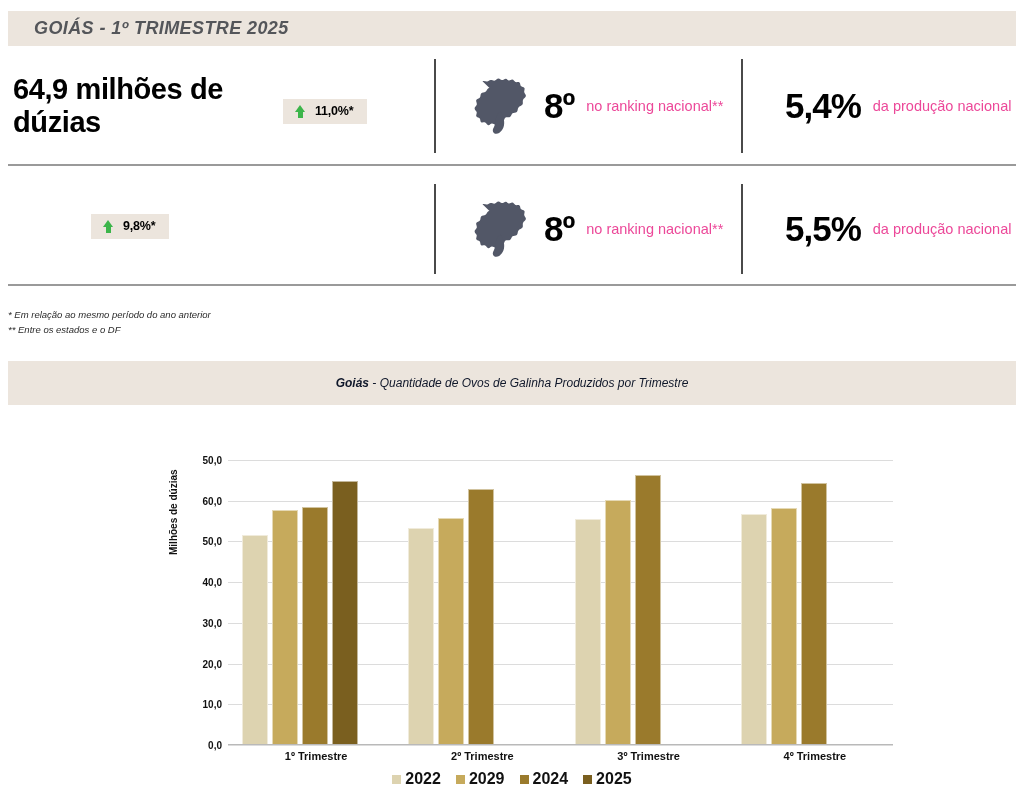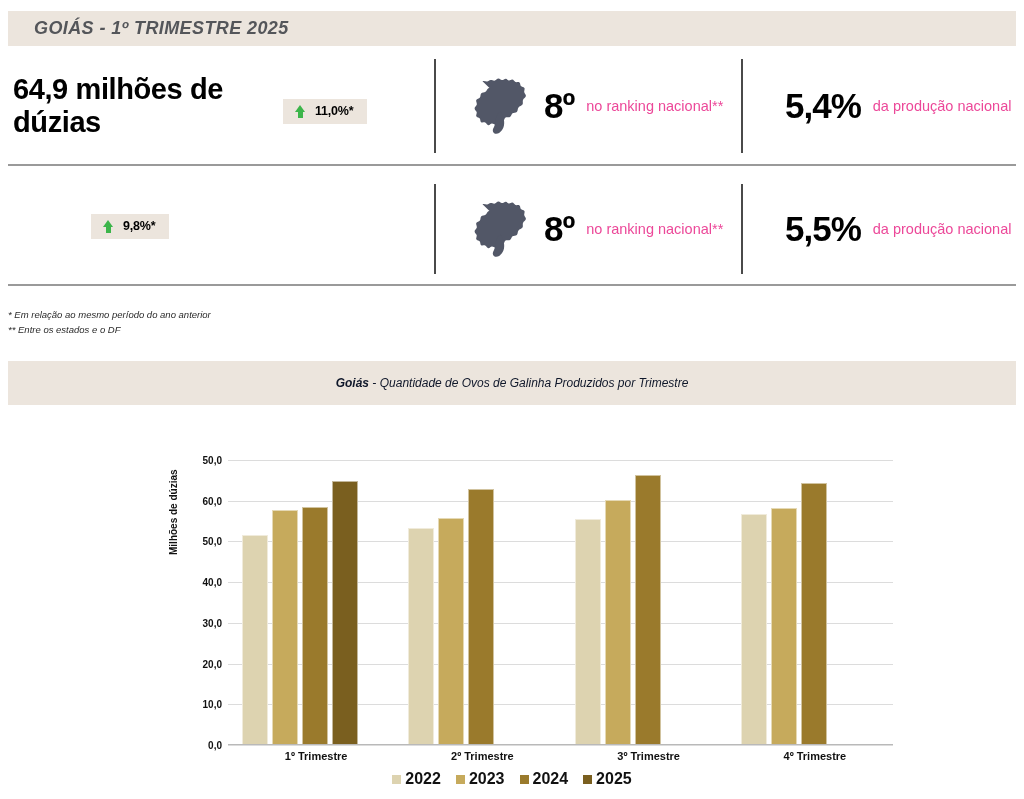--- a/index.html
+++ b/index.html
@@ -402,21 +402,21 @@
     <div class="cat-label">4º Trimestre</div>
   </div>
 
 <div class="legend" id="legend">
     <div class="legend-item">
       <span class="legend-swatch" style="background: rgb(221, 211, 176);"></span>
       <span class="legend-text">2022</span>
     </div>
     <div class="legend-item">
       <span class="legend-swatch" style="background: rgb(198, 170, 92);"></span>
-      <span class="legend-text">2023</span>
+      <span class="legend-text">2029</span>
     </div>
     <div class="legend-item">
       <span class="legend-swatch" style="background: rgb(154, 122, 44);"></span>
       <span class="legend-text">2024</span>
     </div>
     <div class="legend-item">
       <span class="legend-swatch" style="background: rgb(122, 95, 31);"></span>
       <span class="legend-text">2025</span>
     </div>
   </div>

